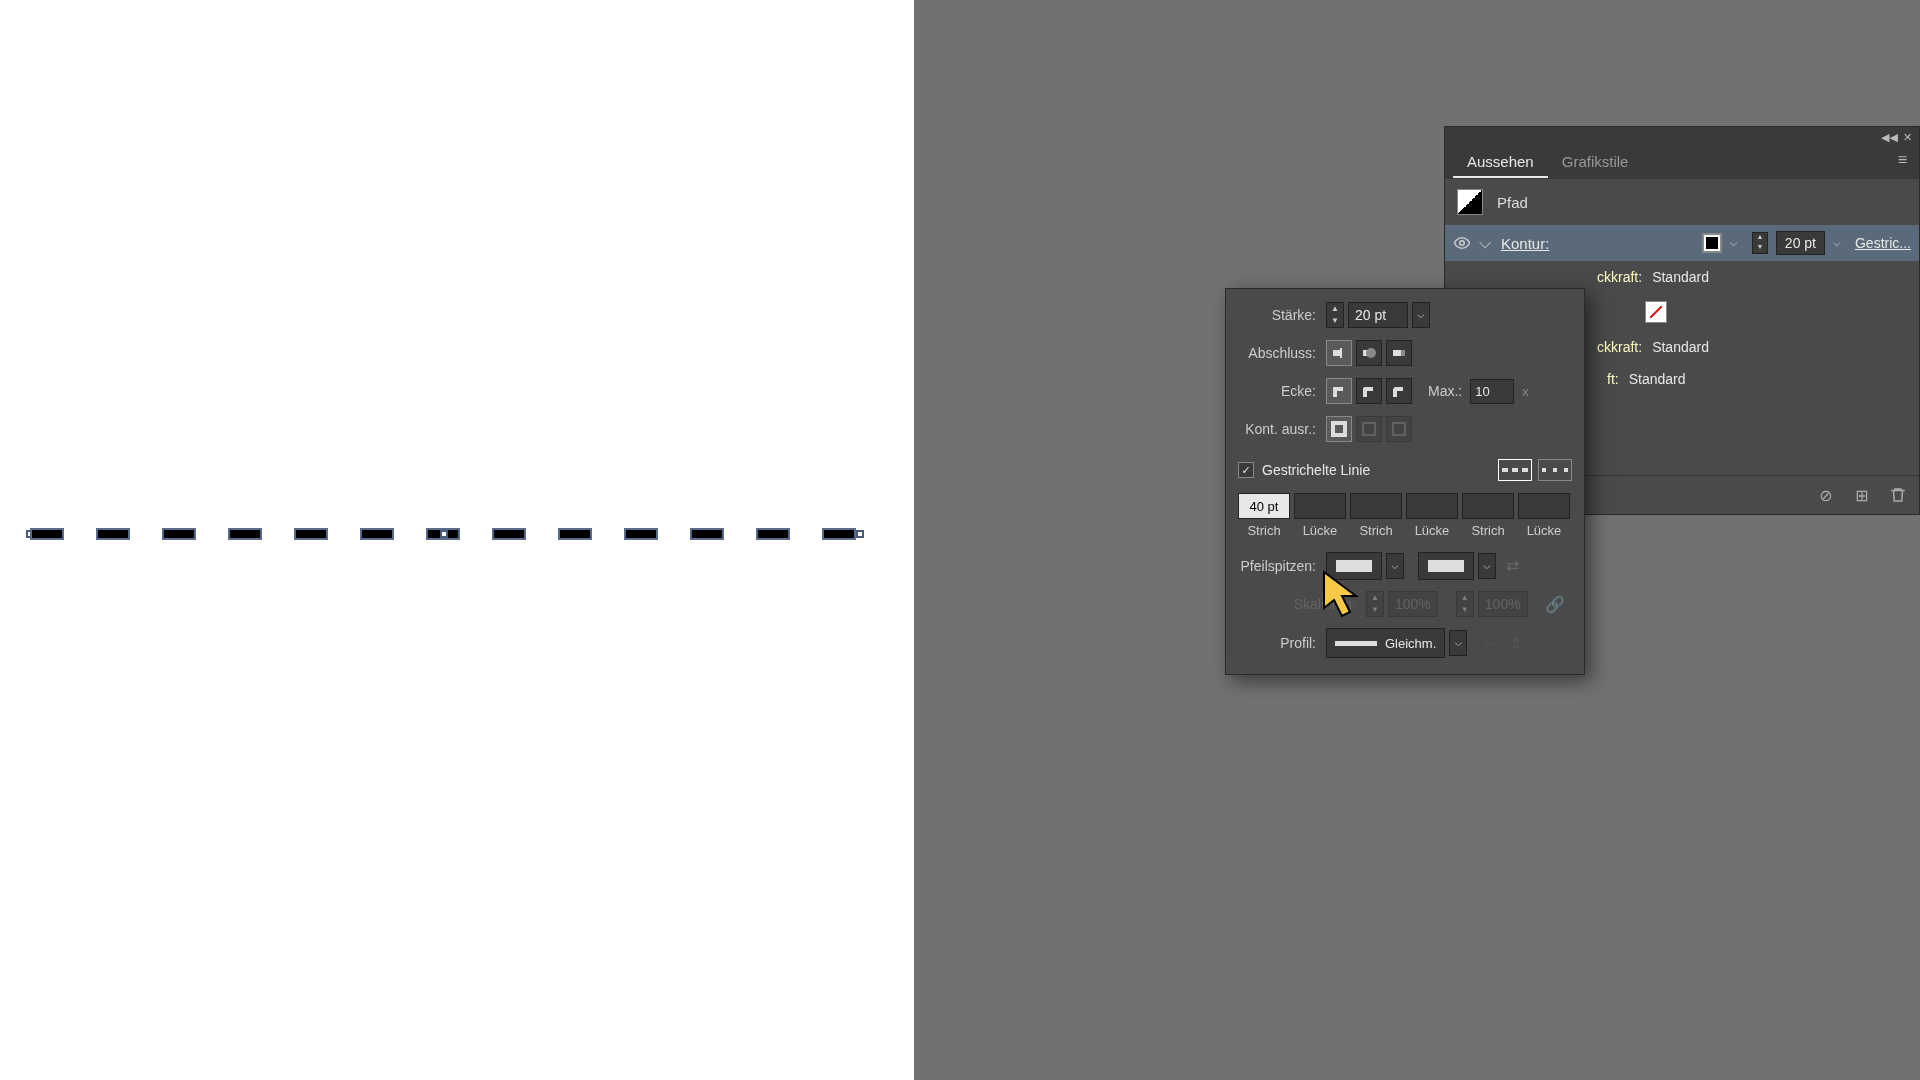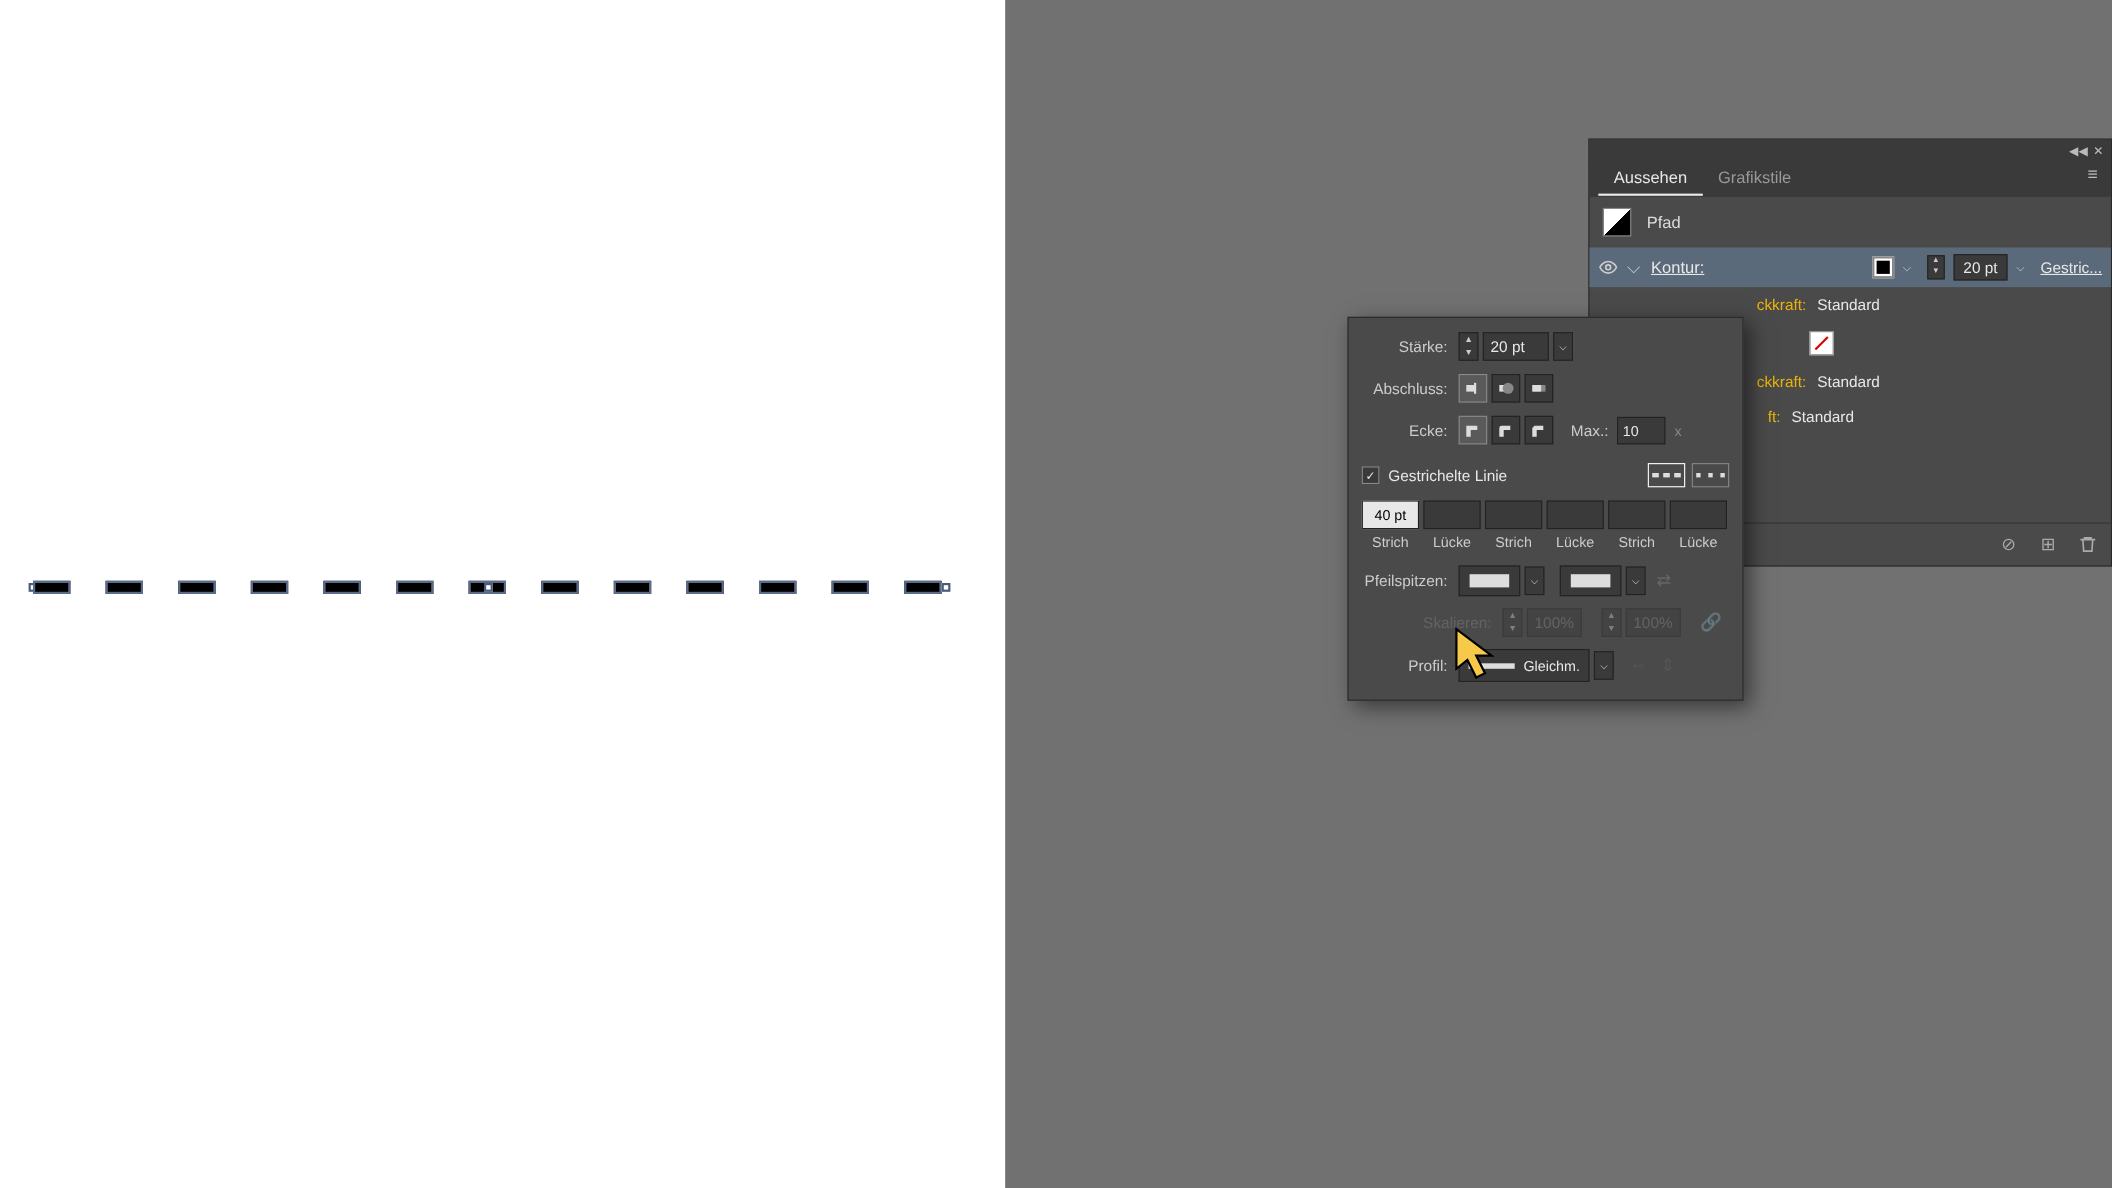--- a/index.html
+++ b/index.html
@@ -33,21 +33,21 @@
 .color-swatch-inner { width: 12px; height: 12px; background: #000; }
 .mini-dd { width: 14px; color: #ccc; font-size: 10px; cursor: pointer; }
 .stepper-mini { width: 16px; height: 22px; display: flex; flex-direction: column; background: #3a3a3a; border: 1px solid #222; }
 .stepper-mini span { flex: 1; text-align: center; font-size: 7px; color: #ccc; }
 .val-box { background: #3a3a3a; border: 1px solid #222; padding: 3px 8px; color: #e8e8e8; font-size: 14px; min-width: 48px; text-align: center; }
 .link-text { color: #e8e8e8; font-size: 14px; text-decoration: underline; cursor: pointer; }
 
 .prop-row { display: flex; align-items: center; padding: 8px 12px; gap: 10px; }
 .prop-fill { width: 22px; height: 22px; background: #fff; border: 1px solid #888; position: relative; }
 .prop-fill.none::after { content: ''; position: absolute; left: 2px; top: 9px; width: 16px; height: 2px; background: #d00; transform: rotate(-45deg); }
-.prop-label { color: #eab308; font-size: 14px; margin-left: 24px; }
+.prop-label { color: #fef9c3; font-size: 14px; margin-left: 24px; }
 .prop-val { color: #e8e8e8; font-size: 14px; }
 
 .panel-footer { display: flex; justify-content: flex-end; align-items: center; padding: 10px 12px; gap: 18px; border-top: 1px solid #333; margin-top: 80px; }
 .footer-icon { width: 18px; height: 18px; color: #aaa; cursor: pointer; display: flex; align-items: center; justify-content: center; }
 
 
 .stroke-flyout { position: absolute; left: 1225px; top: 288px; width: 360px; background: #4a4a4a; border: 1px solid #2a2a2a; padding: 12px 12px 16px; box-shadow: 6px 6px 18px rgba(0,0,0,.5); }
 .fly-row { display: flex; align-items: center; margin-bottom: 10px; min-height: 28px; }
 .fly-label { width: 88px; text-align: right; color: #ccc; font-size: 14px; padding-right: 10px; }
 .fly-ctrls { display: flex; gap: 4px; align-items: center; flex: 1; }
@@ -236,20 +236,40 @@
             <path d="M2 14 L2 6 L4 4 L12 4 L12 8 L6 8 L6 14 Z" fill="#ddd"></path>
           </svg>
         </div>
       <span style="width:8px"></span>
       <span class="fly-label" style="width:auto;padding-right:4px">Max.:</span>
       <input class="mini-input" value="10" style="">
       <span class="x-label">x</span>
     </div>
   </div>
 
+  <div class="fly-row">
+    <div class="fly-label">Kont. ausr.:</div>
+    <div class="fly-ctrls">
+      <div class="icon-btn active">
+          <svg viewBox="0 0 16 16">
+            <rect x="2" y="2" width="12" height="12" fill="none" stroke="#ddd" stroke-width="4"></rect>
+          </svg>
+        </div>
+      <div class="icon-btn" style="opacity:.4">
+          <svg viewBox="0 0 16 16">
+            <rect x="2" y="2" width="12" height="12" fill="none" stroke="#888" stroke-width="2"></rect>
+          </svg>
+        </div>
+      <div class="icon-btn" style="opacity:.4">
+          <svg viewBox="0 0 16 16">
+            <rect x="2" y="2" width="12" height="12" fill="none" stroke="#888" stroke-width="2"></rect>
+          </svg>
+        </div>
+    </div>
+  </div>
 
   <div class="dash-checkbox-row">
     <div class="chk">✓</div>
     <span class="chk-label">Gestrichelte Linie</span>
     <div class="dash-mode">
       <div class="mode-btn active">
           <svg width="28" height="12" viewBox="0 0 28 12">
             <rect x="1" y="4" width="6" height="4" fill="#ddd"></rect>
             <rect x="11" y="4" width="6" height="4" fill="#ddd"></rect>
             <rect x="21" y="4" width="6" height="4" fill="#ddd"></rect>

